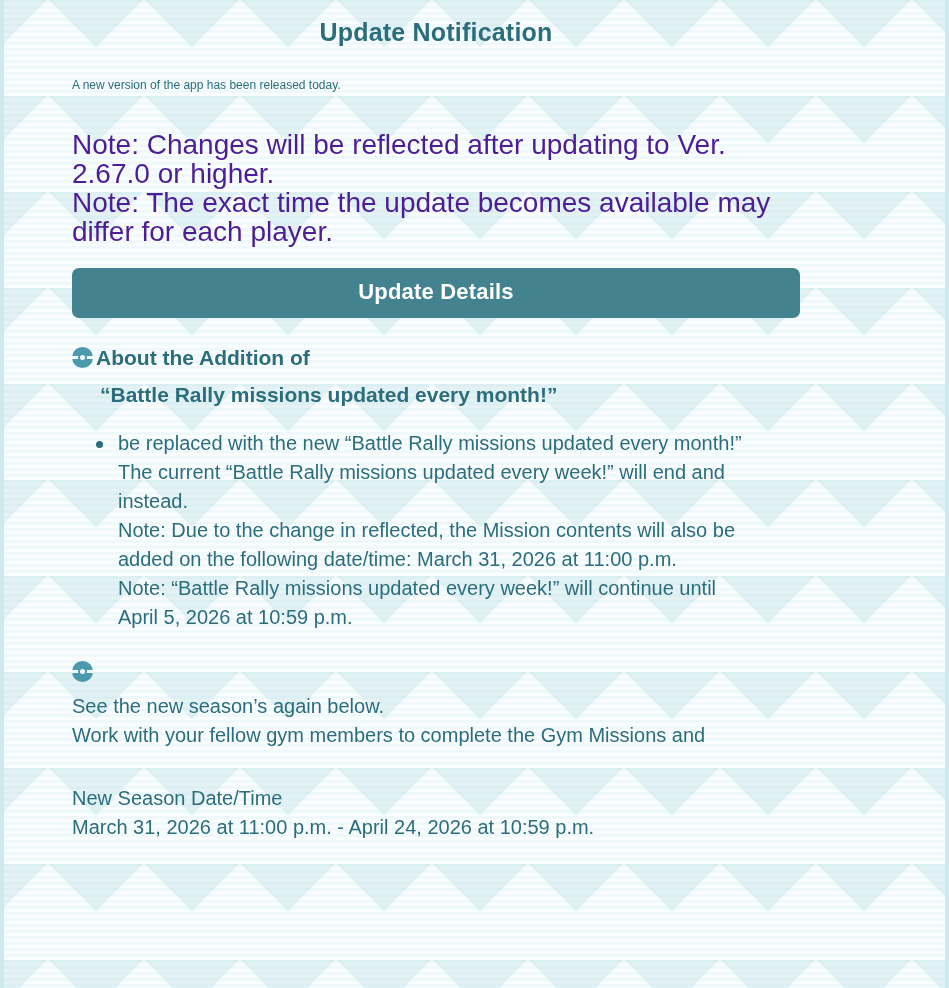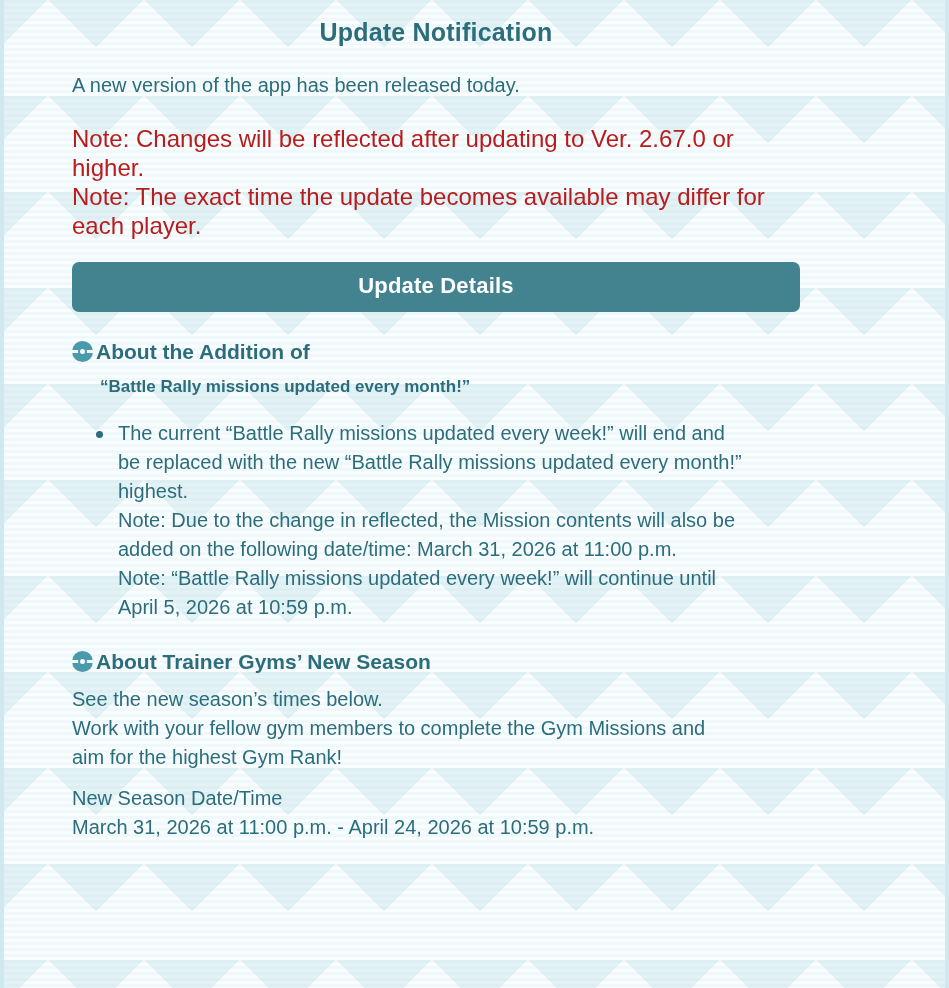--- a/index.html
+++ b/index.html
@@ -51,32 +51,32 @@
   .doc-title {
     text-align: center;
     font-size: 25px;
     font-weight: bold;
     color: #2c6d7c;
     padding-top: 18px;
     letter-spacing: 0.2px;
   }
 
   .para {
-    font-size: 20px;
+    font-size: 12px;
     line-height: 29px;
     color: #2c6d7c;
     margin-top: 24px;
   }
   .para .line { display: block; }
 
   .notes {
-    margin-top: 24px;
-    font-size: 24px;
-    line-height: 29px;
-    color: #b91c1c;
+    margin-top: 30px;
+    font-size: 28px;
+    line-height: 29px;
+    color: #4c1d95;
   }
   .notes .line { display: block; }
 
   .details-banner {
     margin-top: 22px;
     background: #43838f;
     color: #ffffff;
     text-align: center;
     font-size: 22px;
     font-weight: bold;
@@ -121,21 +121,21 @@
     left: 6px;
     top: 6px;
     width: 9px;
     height: 9px;
     border-radius: 50%;
     background: #f4fbfc;
     border: 2px solid #4b9aab;
     box-sizing: border-box;
   }
   .section-subhead {
-    font-size: 17px;
+    font-size: 21px;
     font-weight: bold;
     color: #2c6d7c;
     margin-top: 12px;
     padding-left: 28px;
   }
 
   ul.bullets {
     margin: 22px 0 0 0;
     padding-left: 46px;
     list-style: none;
@@ -159,21 +159,21 @@
   ul.bullets li .line { display: block; }
 
   .body-block {
     font-size: 20px;
     line-height: 29px;
     color: #2c6d7c;
     margin-top: 10px;
   }
   .body-block .line { display: block; }
   .spaced-block {
-    margin-top: 12px;
+    margin-top: 34px;
   }
 </style>
 </head>
 <body>
 
 <div class="bg-pattern"></div>
 <div class="bg-edge-left"></div>
 <div class="bg-edge-right"></div>
 
 <div class="page">
@@ -193,41 +193,39 @@
 
   <div class="section">
     <div class="section-head">
       <span class="pokeball-icon"></span>
       <span>About the Addition of</span>
     </div>
     <div class="section-subhead">“Battle Rally missions updated every month!”</div>
 
     <ul class="bullets">
       <li>
+        <span class="line">be replaced with the new “Battle Rally missions updated every month!”</span>
         <span class="line">The current “Battle Rally missions updated every week!” will end and</span>
-        <span class="line">be replaced with the new “Battle Rally missions updated every month!”</span>
-        <span class="line">highest.</span>
+        <span class="line">instead.</span>
         <span class="line">Note: Due to the change in reflected, the Mission contents will also be</span>
         <span class="line">added on the following date/time: March 31, 2026 at 11:00 p.m.</span>
         <span class="line">Note: “Battle Rally missions updated every week!” will continue until</span>
         <span class="line">April 5, 2026 at 10:59 p.m.</span>
       </li>
     </ul>
   </div>
 
   <div class="section">
     <div class="section-head">
       <span class="pokeball-icon"></span>
-      <span>About Trainer Gyms’ New Season</span>
     </div>
 
     <div class="body-block">
-      <span class="line">See the new season’s times below.</span>
+      <span class="line">See the new season’s again below.</span>
       <span class="line">Work with your fellow gym members to complete the Gym Missions and</span>
-      <span class="line">aim for the highest Gym Rank!</span>
     </div>
 
     <div class="body-block spaced-block">
       <span class="line">New Season Date/Time</span>
       <span class="line">March 31, 2026 at 11:00 p.m. - April 24, 2026 at 10:59 p.m.</span>
     </div>
   </div>
 
 </div>
 

